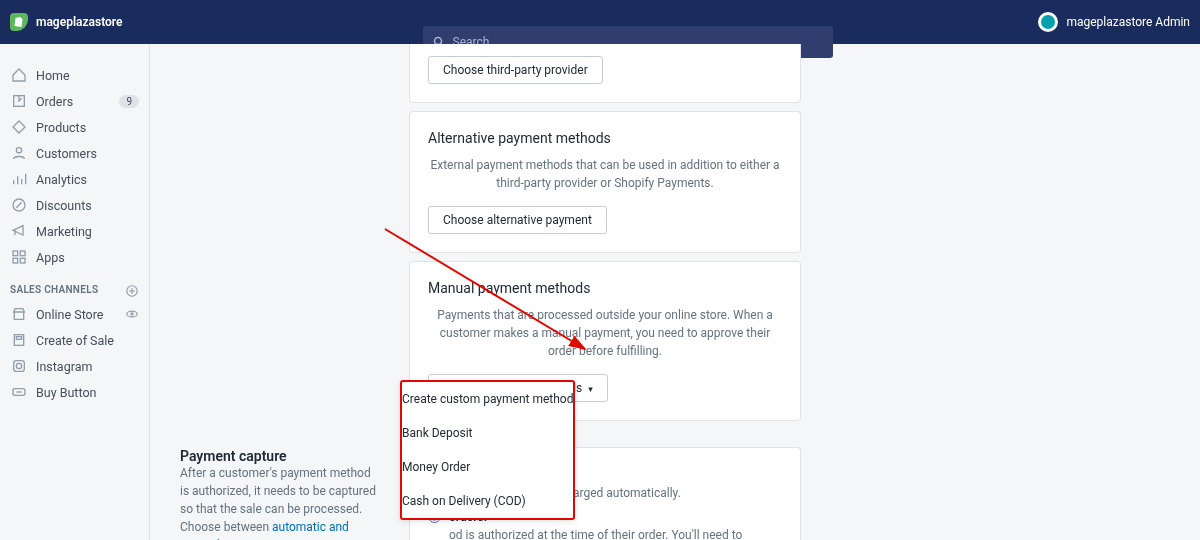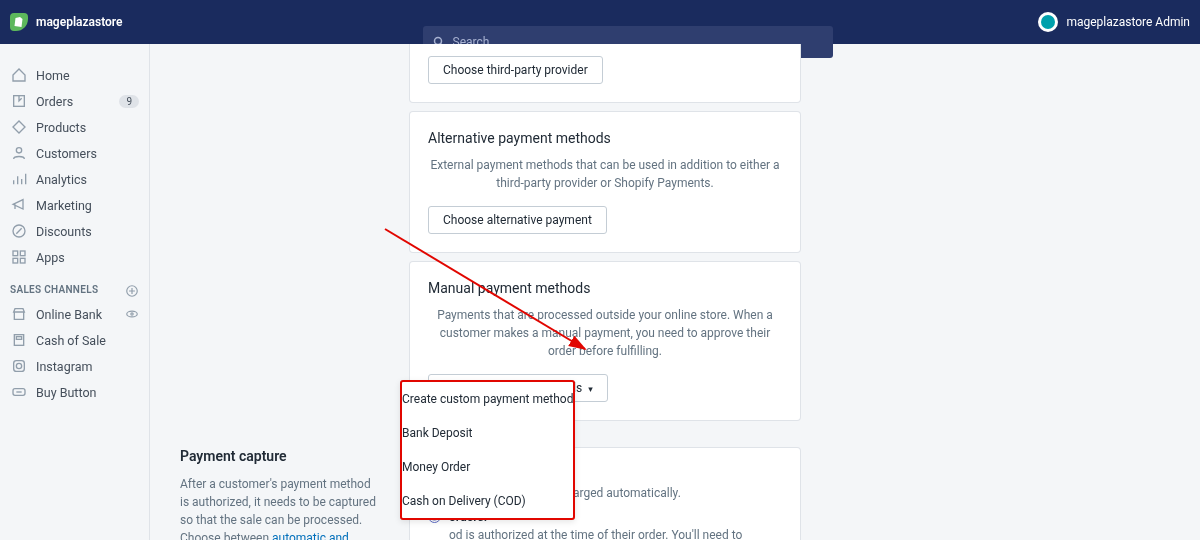--- a/index.html
+++ b/index.html
@@ -17,21 +17,21 @@
 .sidebar { width: 150px; background: #f4f6f8; border-right: 1px solid #dfe3e8; padding-top: 18px; }
 .sidebar .nav-item { display: flex; align-items: center; padding: 4px 10px; color: #454f5b; font-size: 12.5px; cursor: pointer; position: relative; }
 .sidebar .nav-item .icon { width: 18px; height: 18px; margin-right: 8px; display: flex; align-items: center; justify-content: center; color: #919eab; }
 .sidebar .nav-item .badge { position: absolute; right: 10px; background: #dfe3e8; border-radius: 8px; font-size: 10px; padding: 1px 7px; color: #454f5b; }
 .sidebar .heading { font-size: 10px; color: #637381; padding: 14px 10px 6px; font-weight: 600; letter-spacing: 0.3px; position: relative; }
 .sidebar .heading .plus { position: absolute; right: 10px; color: #919eab; }
 .sidebar .nav-item .eyeicon { position: absolute; right: 10px; color: #919eab; }
 .main { flex: 1; overflow: auto; padding: 0 30px 30px; position: relative; }
 .section-row { display: flex; gap: 30px; margin-top: 10px; }
 .section-left { width: 200px; padding-top: 0; }
-.section-left h3 { font-size: 14px; font-weight: 600; color: #212b36; margin-bottom: 11px; }
+.section-left h3 { font-size: 14px; font-weight: 600; color: #212b36; margin-bottom: 0; }
 .section-left p { font-size: 12px; color: #637381; line-height: 1.5; }
 .section-left a { color: #006fbb; text-decoration: none; }
 .card { background: #fff; border-radius: 3px; box-shadow: 0 0 0 1px #dfe3e8; padding: 18px; }
 .card h3 { font-size: 14px; font-weight: 400; margin-bottom: 10px; }
 .card p { font-size: 12px; color: #637381; line-height: 1.5; margin-bottom: 14px; text-align: center; }
 .btn { display: inline-block; padding: 6px 14px; border: 1px solid #c4cdd5; border-radius: 3px; background: #fff; color: #212b36; font-size: 12px; cursor: pointer; }
 .btn.dropdown::after { content: "▾"; margin-left: 6px; font-size: 9px; }
 .dropdown-menu { position: absolute; background: #fff; border: 2px solid #e10600; border-radius: 3px; min-width: 145px; z-index: 100; box-shadow: 0 2px 6px rgba(0,0,0,0.1); }
 .dropdown-menu .item { padding: 10px 0; font-size: 12px; color: #212b36; cursor: pointer; }
 .radio-row { display: flex; align-items: flex-start; gap: 8px; font-size: 12px; color: #637381; margin-bottom: 6px; line-height: 1.5; }
@@ -107,33 +107,33 @@
       <span class="icon">
           <svg width="16" height="16" viewBox="0 0 24 24" fill="none" stroke="#919eab" stroke-width="2">
             <path d="M4 20 V14 M10 20 V8 M16 20 V12 M22 20 V4"></path>
           </svg>
         </span>
       <span>Analytics</span>
     </div>
     <div class="nav-item">
       <span class="icon">
           <svg width="16" height="16" viewBox="0 0 24 24" fill="none" stroke="#919eab" stroke-width="2">
-            <path d="M3 11 L18 4 V18 L3 11 Z M6 11 V18"></path>
-          </svg>
-        </span>
-      <span>Marketing</span>
-    </div>
-    <div class="nav-item">
-      <span class="icon">
-          <svg width="16" height="16" viewBox="0 0 24 24" fill="none" stroke="#919eab" stroke-width="2">
             <circle cx="12" cy="12" r="9"></circle>
             <path d="M8 16 L16 8"></path>
           </svg>
         </span>
       <span>Discounts</span>
+    </div>
+    <div class="nav-item">
+      <span class="icon">
+          <svg width="16" height="16" viewBox="0 0 24 24" fill="none" stroke="#919eab" stroke-width="2">
+            <path d="M3 11 L18 4 V18 L3 11 Z M6 11 V18"></path>
+          </svg>
+        </span>
+      <span>Marketing</span>
     </div>
     <div class="nav-item">
       <span class="icon">
           <svg width="16" height="16" viewBox="0 0 24 24" fill="none" stroke="#919eab" stroke-width="2">
             <rect x="3" y="3" width="7" height="7"></rect>
             <rect x="14" y="3" width="7" height="7"></rect>
             <rect x="3" y="14" width="7" height="7"></rect>
             <rect x="14" y="14" width="7" height="7"></rect>
           </svg>
         </span>
@@ -148,36 +148,36 @@
             <path d="M12 7 V17 M7 12 H17"></path>
           </svg>
         </span>
     </div>
     <div class="nav-item">
       <span class="icon">
           <svg width="16" height="16" viewBox="0 0 24 24" fill="none" stroke="#919eab" stroke-width="2">
             <path d="M4 9 L6 4 H18 L20 9 Z M5 9 V20 H19 V9"></path>
           </svg>
         </span>
-      <span>Online Bank</span>
+      <span>Online Store</span>
       <span class="eyeicon">
           <svg width="14" height="14" viewBox="0 0 24 24" fill="none" stroke="#919eab" stroke-width="2">
             <ellipse cx="12" cy="12" rx="9" ry="5"></ellipse>
             <circle cx="12" cy="12" r="2"></circle>
           </svg>
         </span>
     </div>
     <div class="nav-item">
       <span class="icon">
           <svg width="16" height="16" viewBox="0 0 24 24" fill="none" stroke="#919eab" stroke-width="2">
             <rect x="5" y="4" width="14" height="16"></rect>
             <rect x="8" y="7" width="8" height="4"></rect>
           </svg>
         </span>
-      <span>Cash of Sale</span>
+      <span>Create of Sale</span>
     </div>
     <div class="nav-item">
       <span class="icon">
           <svg width="16" height="16" viewBox="0 0 24 24" fill="none" stroke="#919eab" stroke-width="2">
             <rect x="4" y="4" width="16" height="16" rx="4"></rect>
             <circle cx="12" cy="12" r="4"></circle>
           </svg>
         </span>
       <span>Instagram</span>
     </div>

